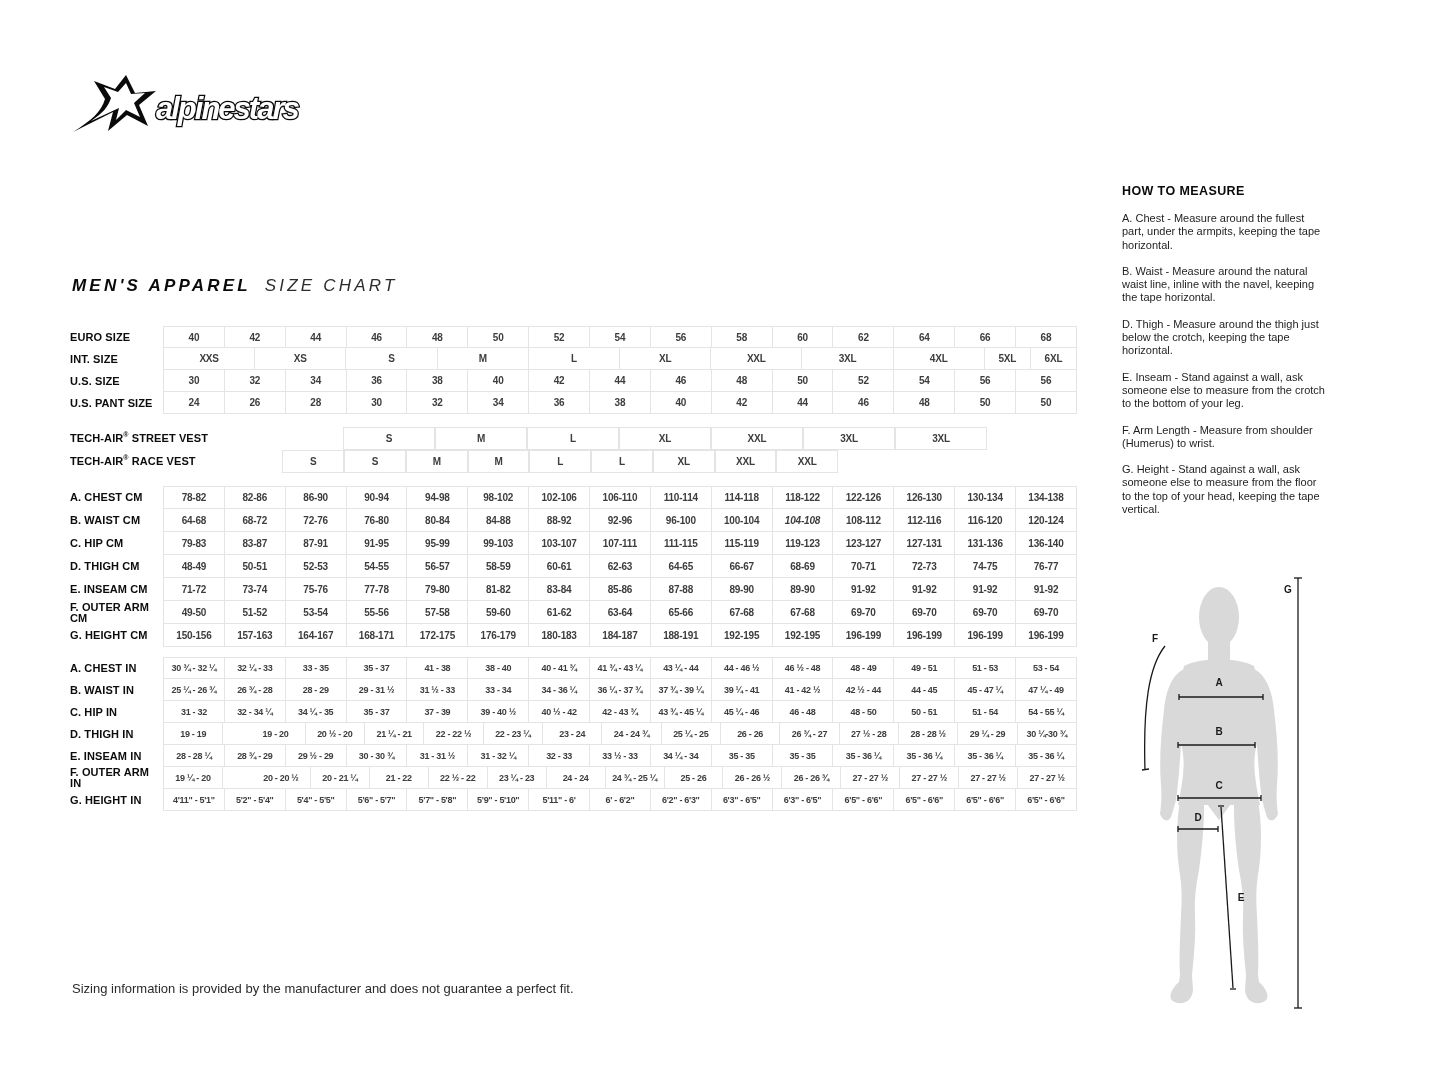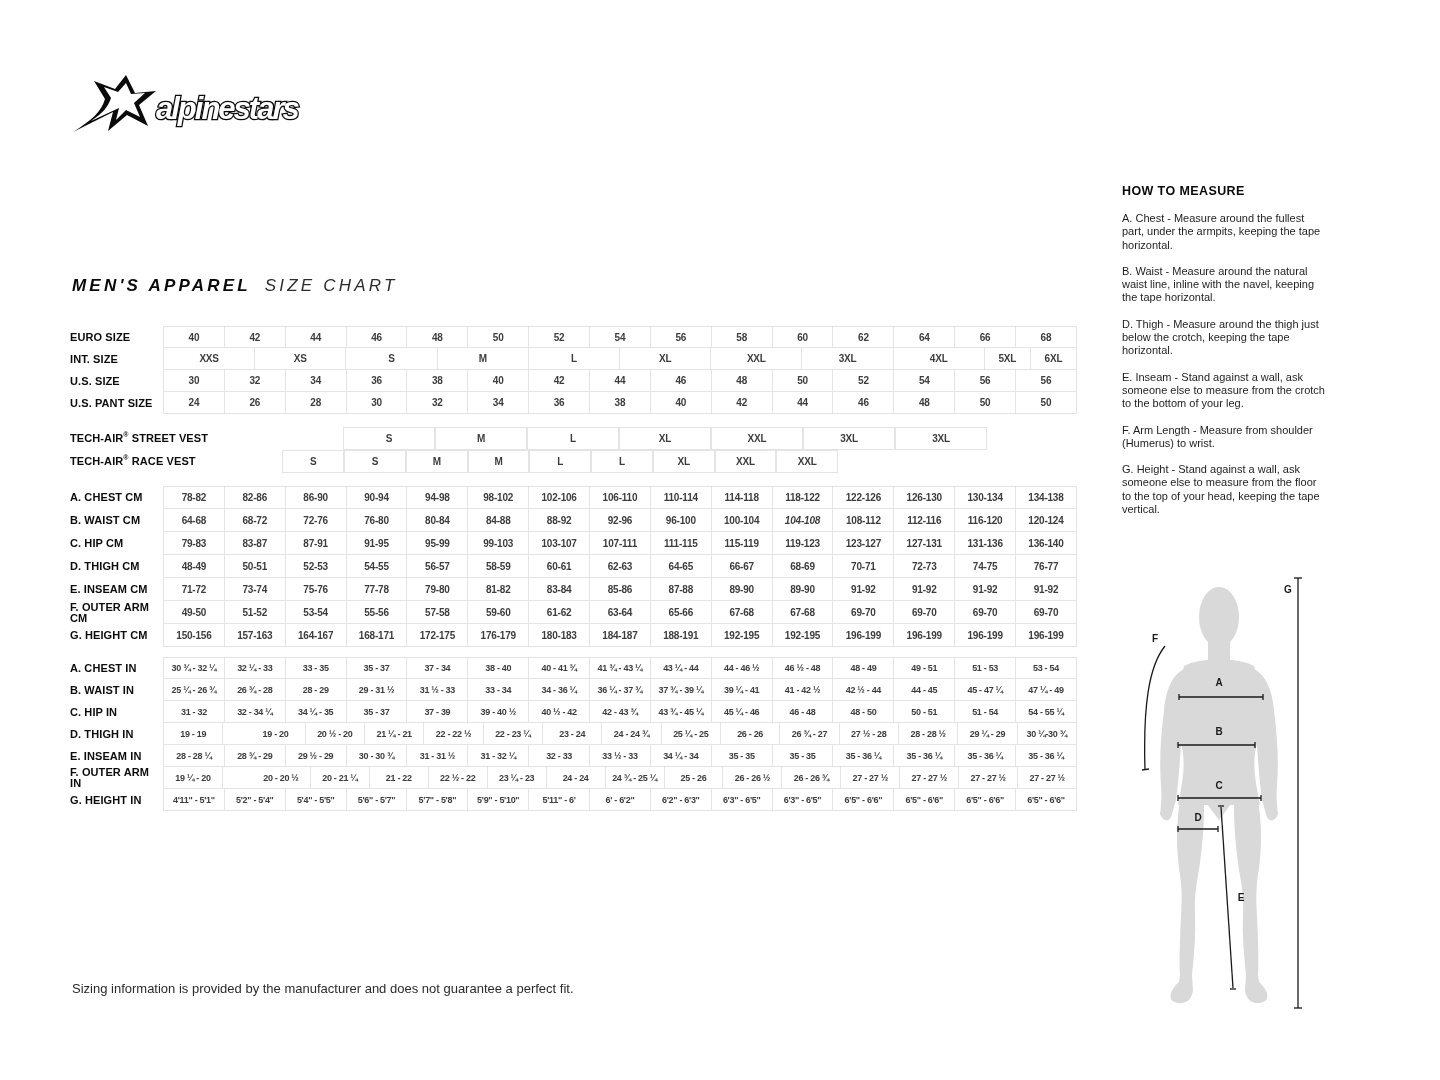--- a/index.html
+++ b/index.html
@@ -349,21 +349,21 @@
       </div>
       <div class="trow s-in sec-first">
         <div class="rlabel">
           <span>A. CHEST IN</span>
         </div>
         <div class="cells">
           <div class="cell" style="flex-grow: 1;">30 ¾ - 32 ¼</div>
           <div class="cell" style="flex-grow: 1;">32 ¼ - 33</div>
           <div class="cell" style="flex-grow: 1;">33 - 35</div>
           <div class="cell" style="flex-grow: 1;">35 - 37</div>
-          <div class="cell" style="flex-grow: 1;">37 - 34</div>
+          <div class="cell" style="flex-grow: 1;">41 - 38</div>
           <div class="cell" style="flex-grow: 1;">38 - 40</div>
           <div class="cell" style="flex-grow: 1;">40 - 41 ¾</div>
           <div class="cell" style="flex-grow: 1;">41 ¾ - 43 ¼</div>
           <div class="cell" style="flex-grow: 1;">43 ¼ - 44</div>
           <div class="cell" style="flex-grow: 1;">44 - 46 ½</div>
           <div class="cell" style="flex-grow: 1;">46 ½ - 48</div>
           <div class="cell" style="flex-grow: 1;">48 - 49</div>
           <div class="cell" style="flex-grow: 1;">49 - 51</div>
           <div class="cell" style="flex-grow: 1;">51 - 53</div>
           <div class="cell" style="flex-grow: 1;">53 - 54</div>

